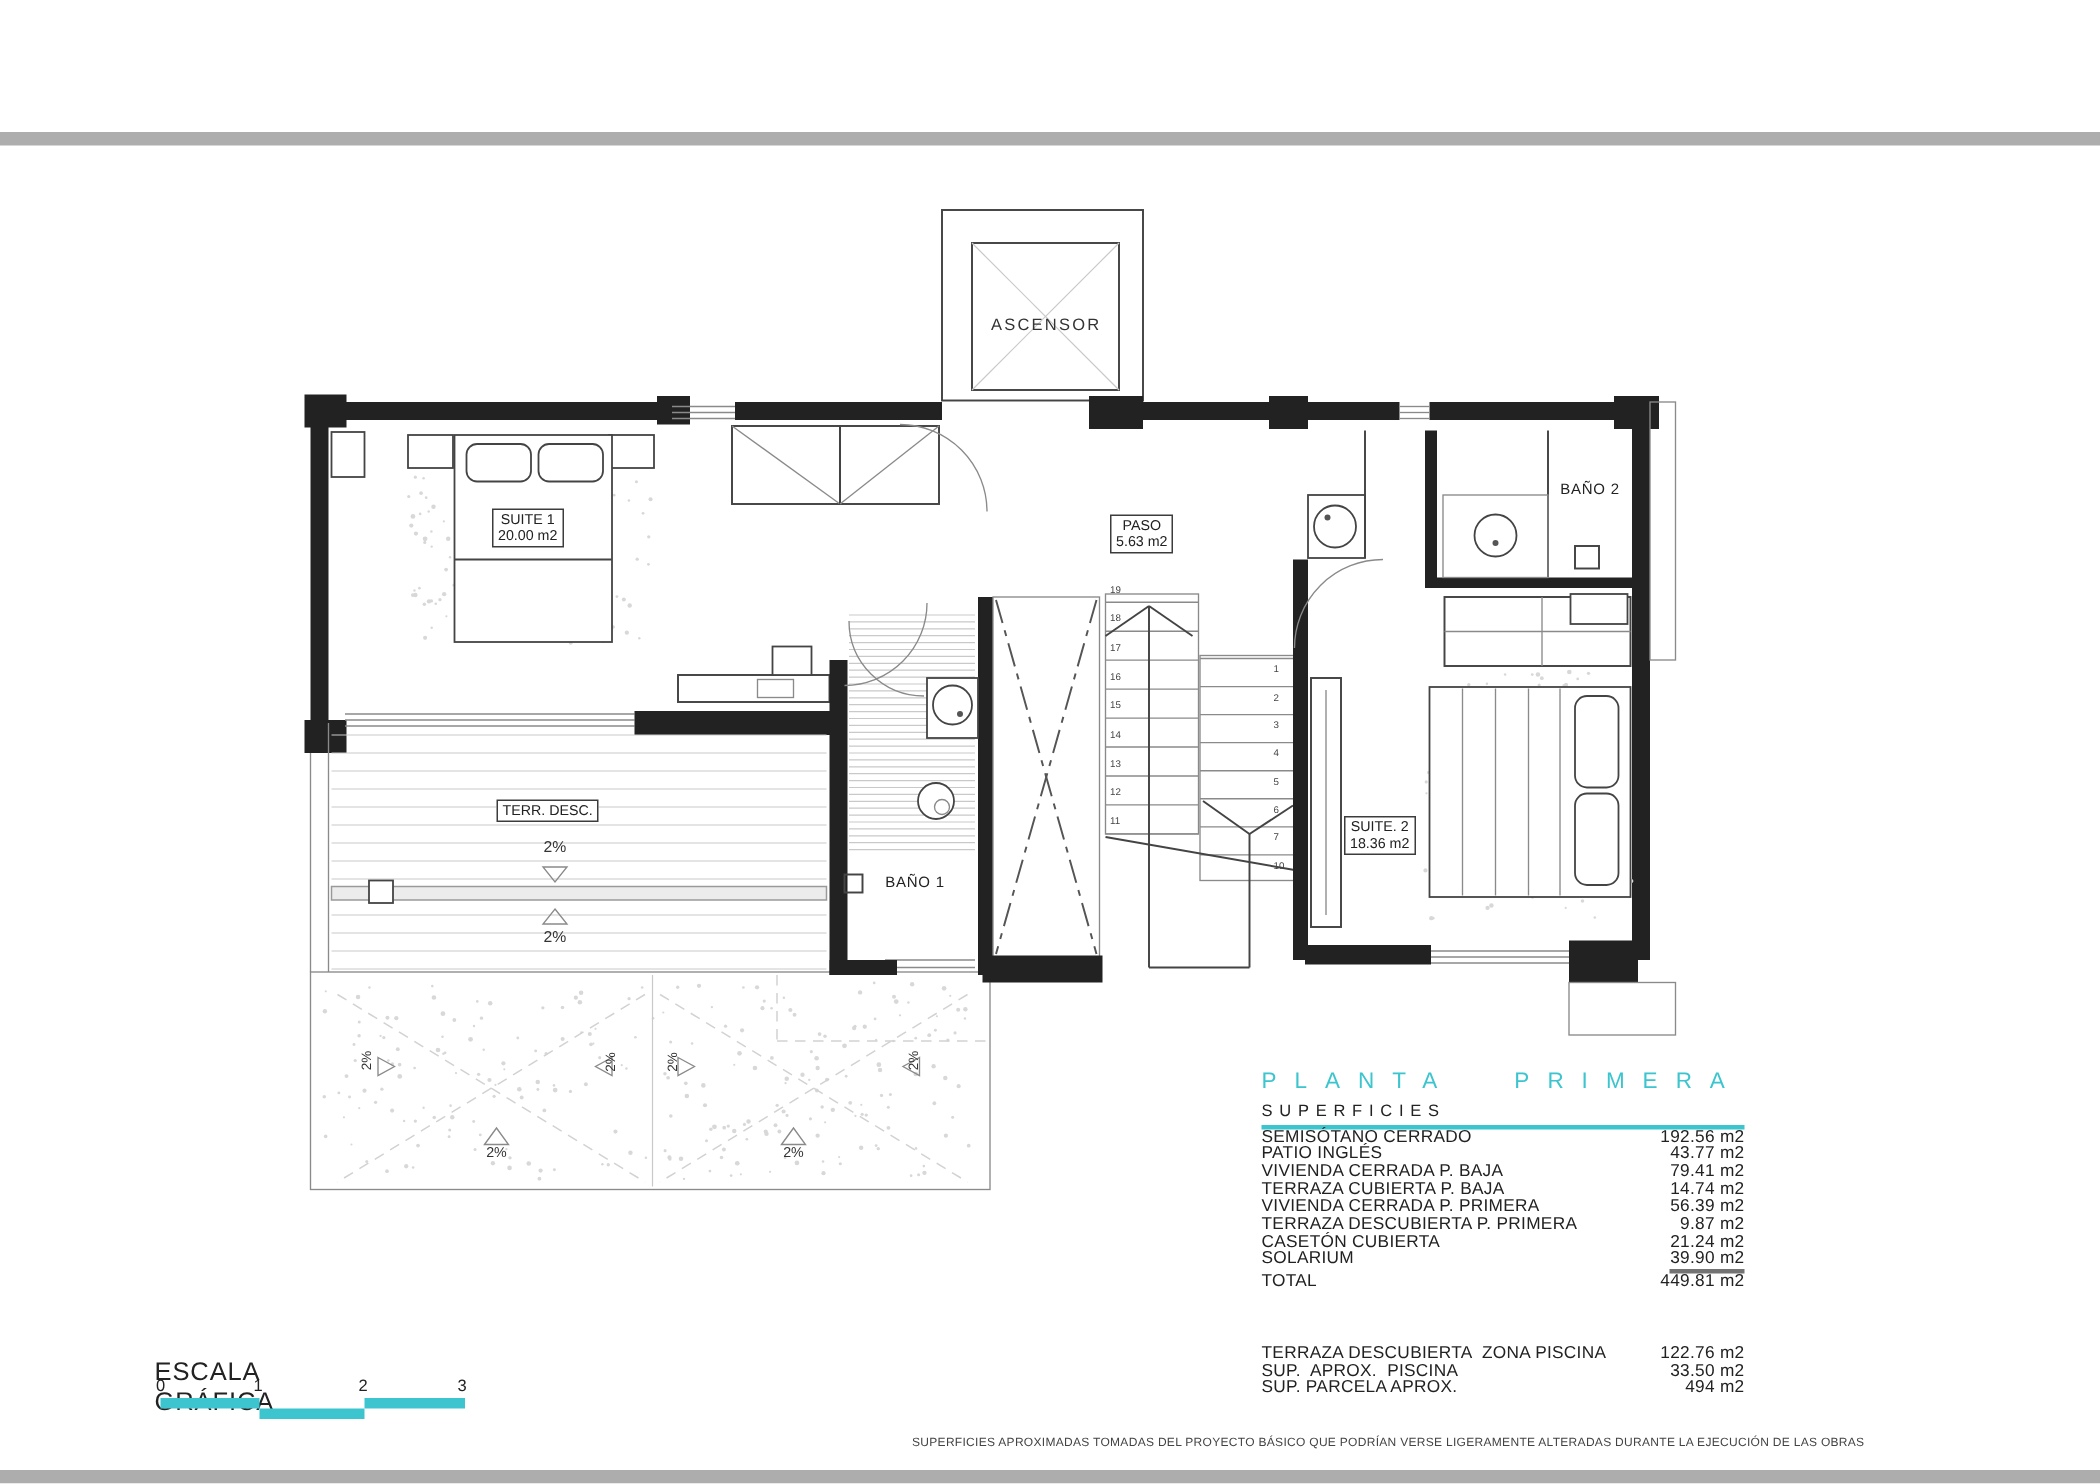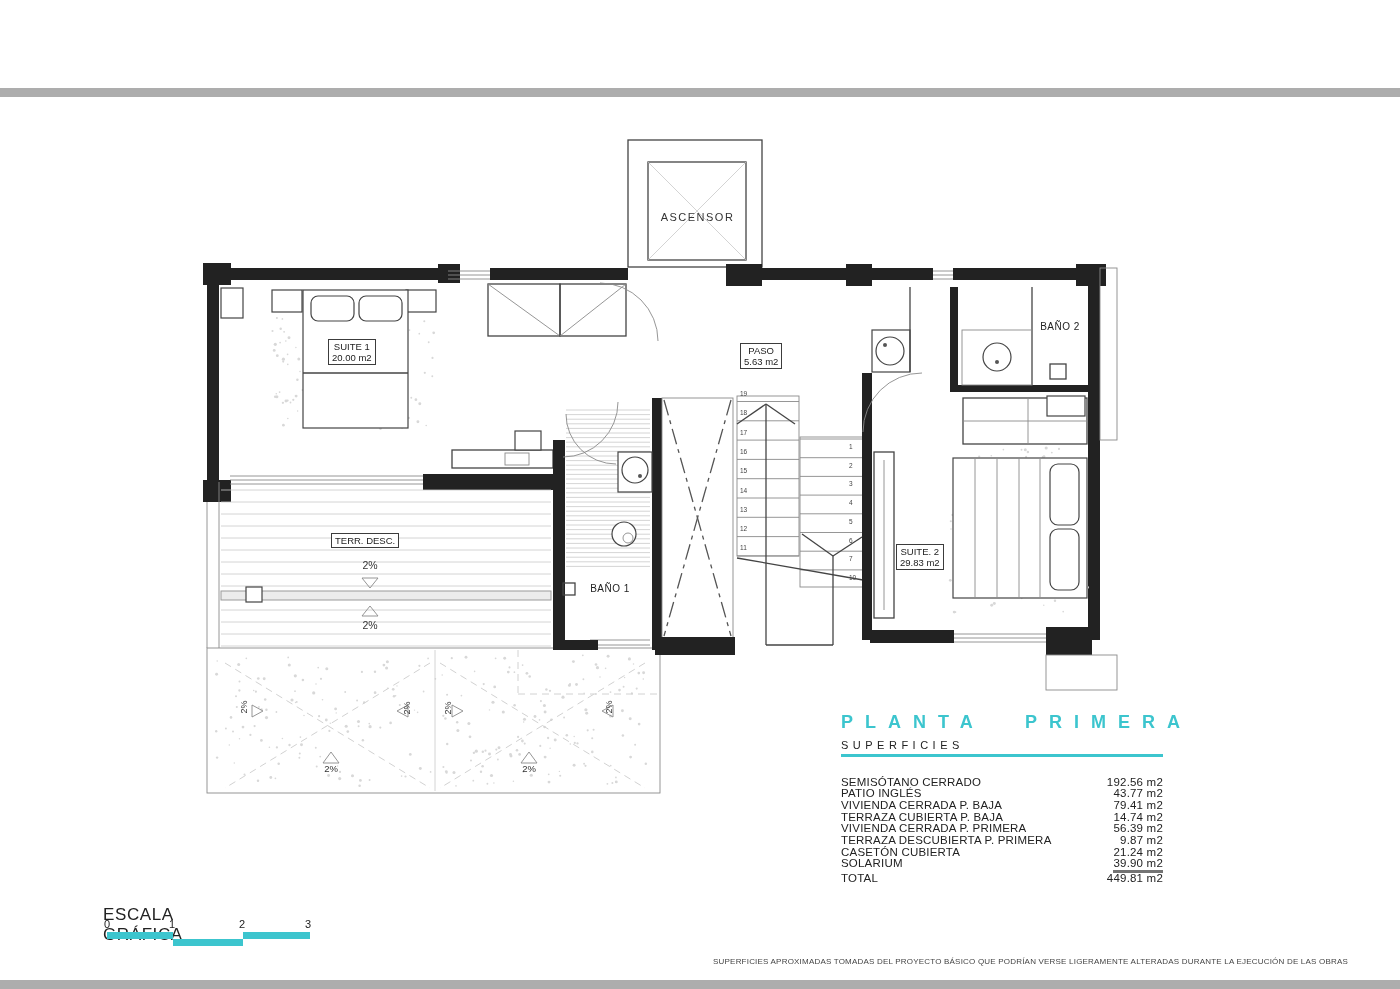--- a/index.html
+++ b/index.html
@@ -21,38 +21,38 @@
   .room-box{position:absolute;border:1px solid #3c3c3c;background:#fff;text-align:center;font-size:9.5px;line-height:11px;color:#222;padding:1px 3px;white-space:nowrap}
   .plan-label{position:absolute;text-align:center;font-size:10px;letter-spacing:0.5px;color:#222;white-space:nowrap}
   .slope{position:absolute;font-size:10.5px;color:#333;text-align:center;width:30px;white-space:nowrap}
   .slope.rot{transform:rotate(-90deg);font-size:9px;width:22px}
   .slope.sm{font-size:9.5px;width:26px}
   .stair-num{position:absolute;font-size:6.5px;color:#444;line-height:7px}
   #asc-label{position:absolute;left:640px;top:211px;width:115px;text-align:center;font-size:11px;letter-spacing:1.5px;color:#333}
 
   
   #title-block{position:absolute;left:841px;top:712px;width:322px;color:#222}
-  #floor-title{font-size:18px;letter-spacing:12px;word-spacing:24px;color:var(--accent,#40c6ce);white-space:nowrap;font-weight:700}
+  #floor-title{font-size:15px;letter-spacing:12px;word-spacing:24px;color:var(--accent,#40c6ce);white-space:nowrap;font-weight:400}
   #dwelling{margin-top:7px;font-size:18px;letter-spacing:0.8px}
   #surf-head{margin-top:6px;font-size:11px;letter-spacing:4.5px}
   .rule{margin-top:3px;height:2.5px;background:var(--accent,#40c6ce)}
-  #surfaces-table{margin-top:20px}
+  #surfaces-table{margin-top:0}
   #extra-table{position:absolute;left:841px;top:897px;width:322px;color:#222}
   .srow{display:flex;justify-content:space-between;line-height:11.7px;font-size:11.5px}
   .slabel{white-space:pre;letter-spacing:0.2px}
   .svalue{letter-spacing:0.2px}
   .uval{border-bottom:3px solid #737373}
 
   
   #scale-block{position:absolute;left:0;top:0}
   #scale-label{position:absolute;left:103px;top:905px;font-size:17px;letter-spacing:0.6px;color:#222}
   .tick{position:absolute;top:918px;font-size:11px;color:#222}
   .seg{position:absolute;background:var(--accent,#40c6ce)}
 
-  #disclaimer{position:absolute;right:52px;top:957px;width:740px;text-align:right;font-size:8px;letter-spacing:0.2px;color:#444}
+  #disclaimer{position:absolute;right:52px;top:957px;width:740px;text-align:left;font-size:8px;letter-spacing:0.2px;color:#444}
 </style>
 </head>
 <body>
 
 <div id="stage">
 
   <div class="bar" style="top:88px"></div>
   <div class="bar" style="top:980px"></div>
 
   <svg id="plan-svg" viewBox="0 0 1400 989">
@@ -792,21 +792,21 @@
 
     <div class="room-box" style="left:740px;top:343px">
       <div>PASO</div>
       <div>5.63 m2</div>
     </div>
 
     <span class="plan-label" style="left:1018px;top:321px;width:84px">BAÑO 2</span>
 
     <div class="room-box" style="left:896px;top:544px">
       <div>SUITE. 2</div>
-      <div>29.83 m2</div>
+      <div>18.36 m2</div>
     </div>
 
     <div class="room-box" style="left:331px;top:533px">
       <div>TERR. DESC.</div>
     </div>
 
     <span class="plan-label" style="left:568px;top:583px;width:84px">BAÑO 1</span>
 
     <span class="slope" style="left:355px;top:559px">2%</span>
     <span class="slope" style="left:355px;top:619px">2%</span>
@@ -872,20 +872,34 @@
         <div class="srow">
           <span class="slabel">SOLARIUM</span>
           <span class="svalue uval">39.90 m2</span>
         </div>
         <div class="srow">
           <span class="slabel">TOTAL</span>
           <span class="svalue">449.81 m2</span>
         </div>
       </div>
   </div>
+  <div id="extra-table">
+      <div class="srow">
+        <span class="slabel">TERRAZA DESCUBIERTA  ZONA PISCINA</span>
+        <span class="svalue">122.76 m2</span>
+      </div>
+      <div class="srow">
+        <span class="slabel">SUP.  APROX.  PISCINA</span>
+        <span class="svalue">33.50 m2</span>
+      </div>
+      <div class="srow">
+        <span class="slabel">SUP. PARCELA APROX.</span>
+        <span class="svalue">494 m2</span>
+      </div>
+    </div>
 
   <div id="scale-block">
     <span id="scale-label">ESCALA GRÁFICA</span>
     <span class="tick" style="left:104px">0</span>
     <span class="tick" style="left:169px">1</span>
     <span class="tick" style="left:239px">2</span>
     <span class="tick" style="left:305px">3</span>
     <div class="seg" style="left:107px;top:932px;width:66px;height:7px"></div>
     <div class="seg" style="left:173px;top:939px;width:70px;height:7px"></div>
     <div class="seg" style="left:243px;top:932px;width:67px;height:7px"></div>

